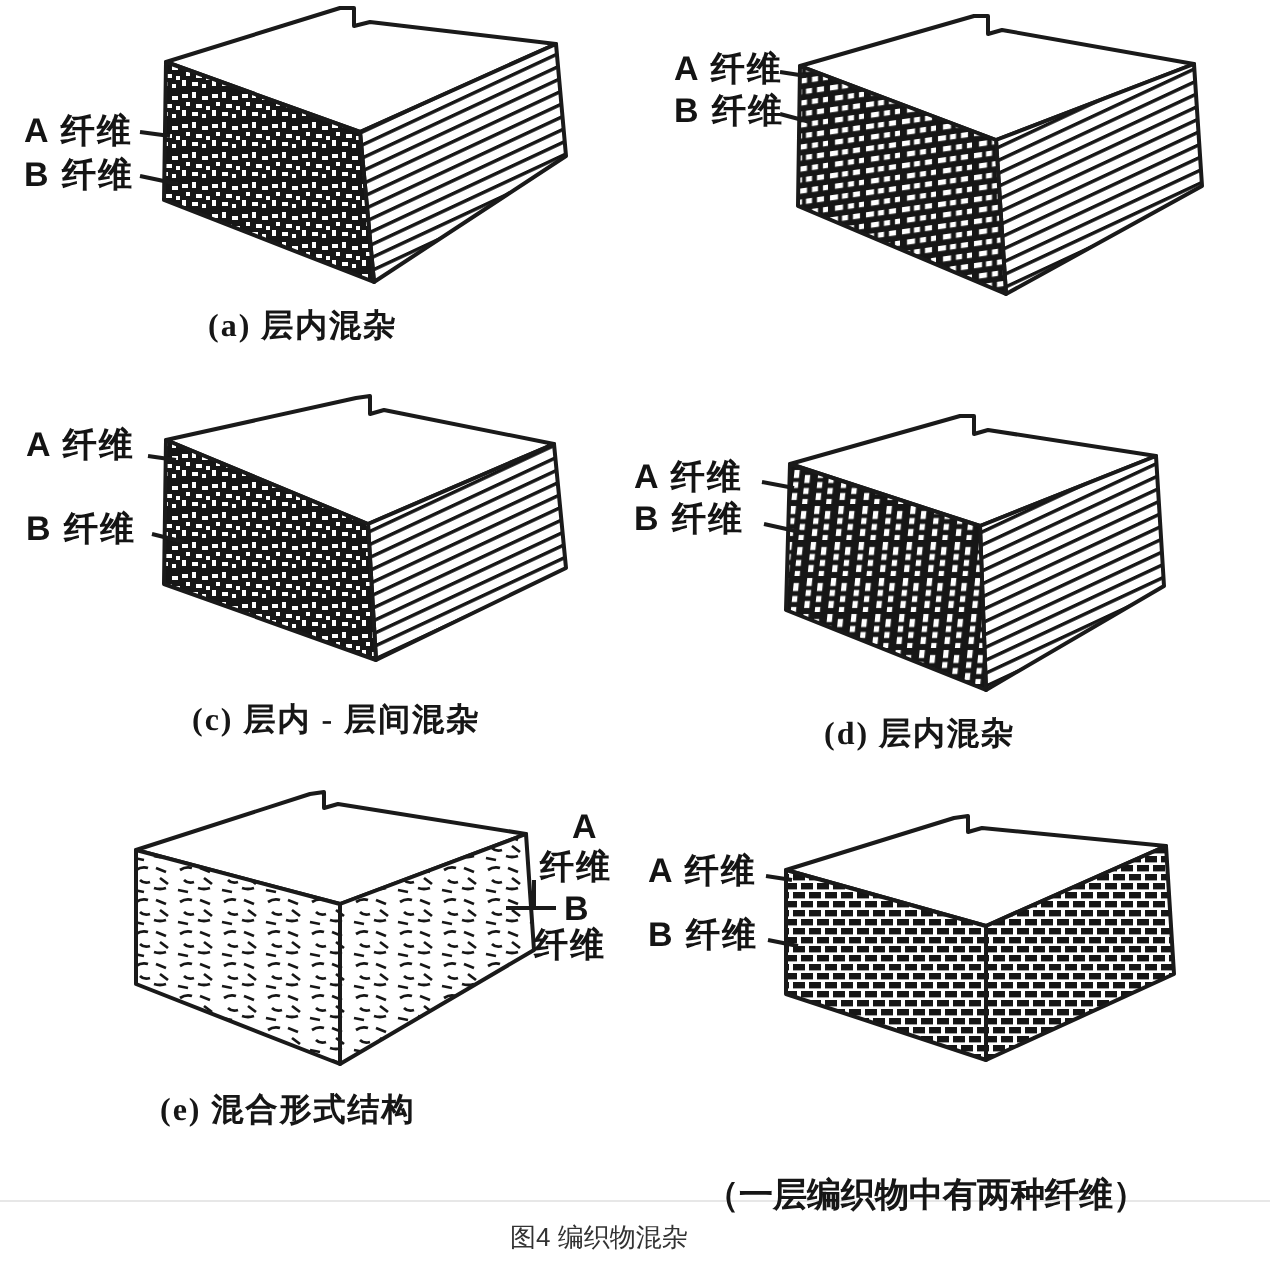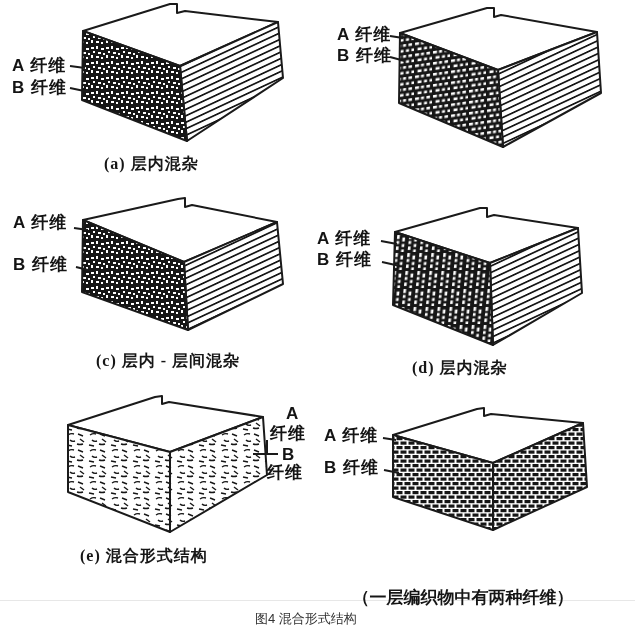--- a/index.html
+++ b/index.html
@@ -170,15 +170,15 @@
   <span class="lbl" style="left:282px; top:445px;">B</span>
   <span class="lbl" style="left:267px; top:463px;">纤维</span>
   <span class="cap" style="left:80px; top:544px;">(e) 混合形式结构</span>
 
   <span class="lbl" style="left:324px; top:426px;">A 纤维</span>
   <span class="lbl" style="left:324px; top:458px;">B 纤维</span>
   <div class="cap-f-wrap">
     <span class="cap cap-f-line subcap">（一层编织物中有两种纤维）</span>
   </div>
 
-  <span class="fig-caption">图4 混合形式结构</span>
+  <span class="fig-caption">图4 编织物混杂</span>
 
 </div>
 
 </body></html>

